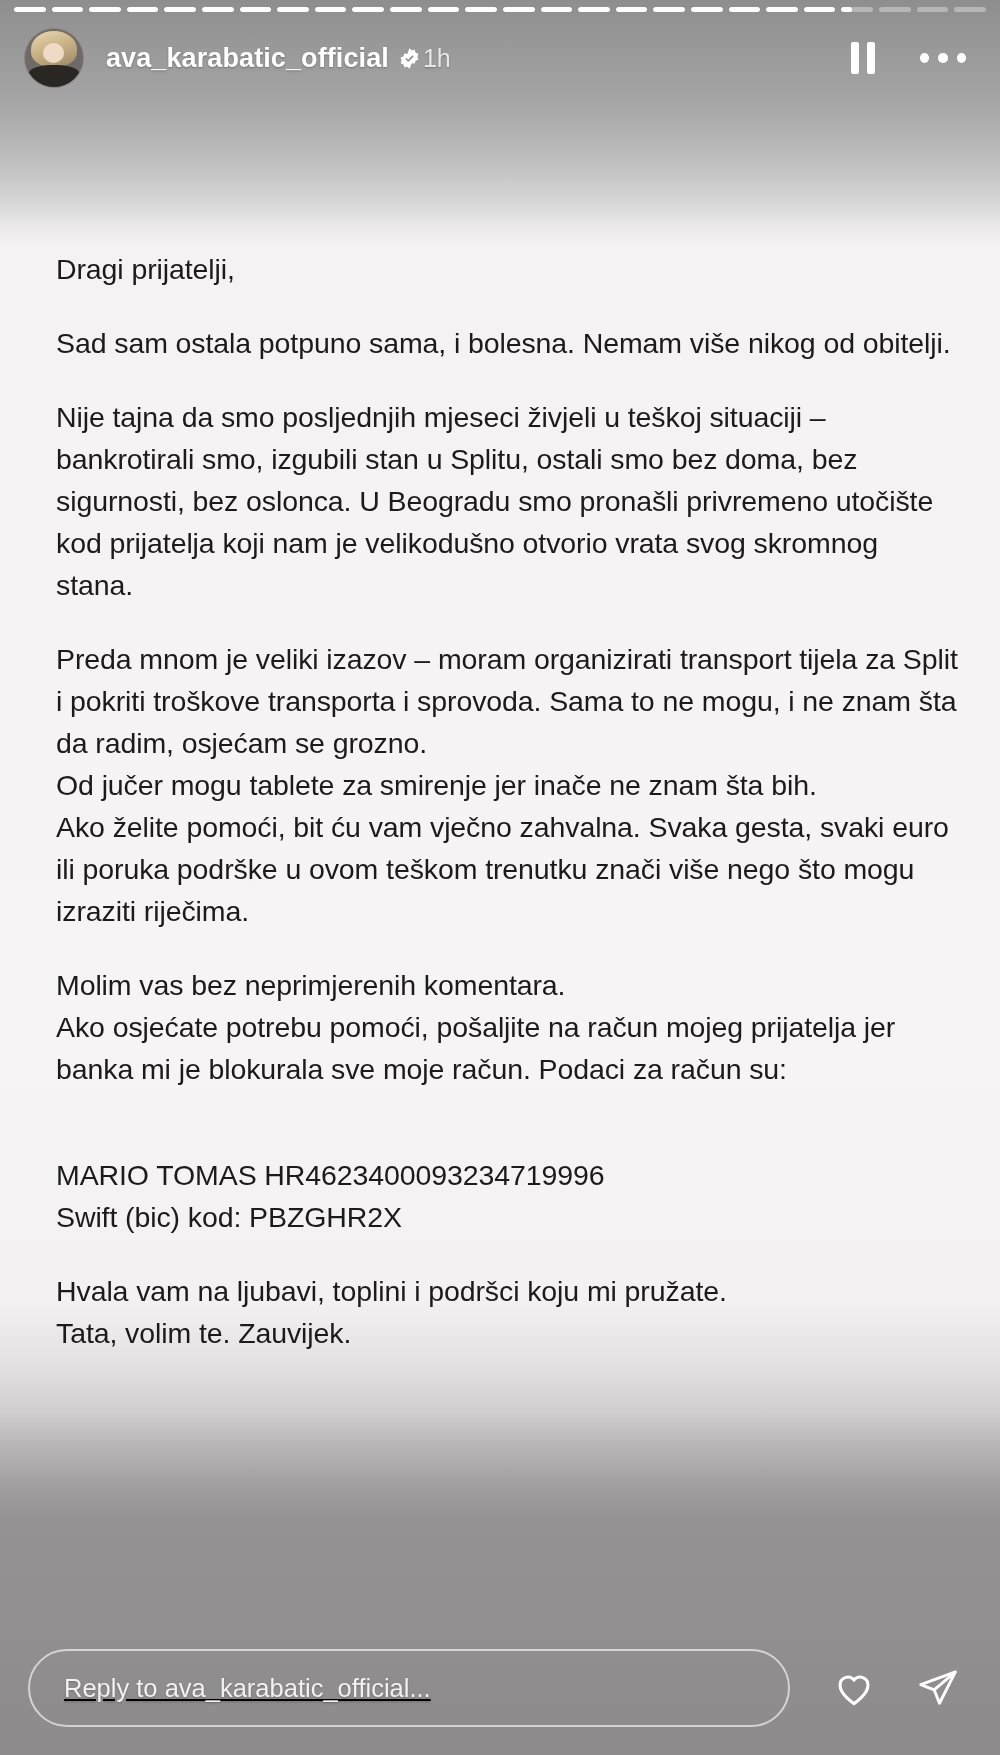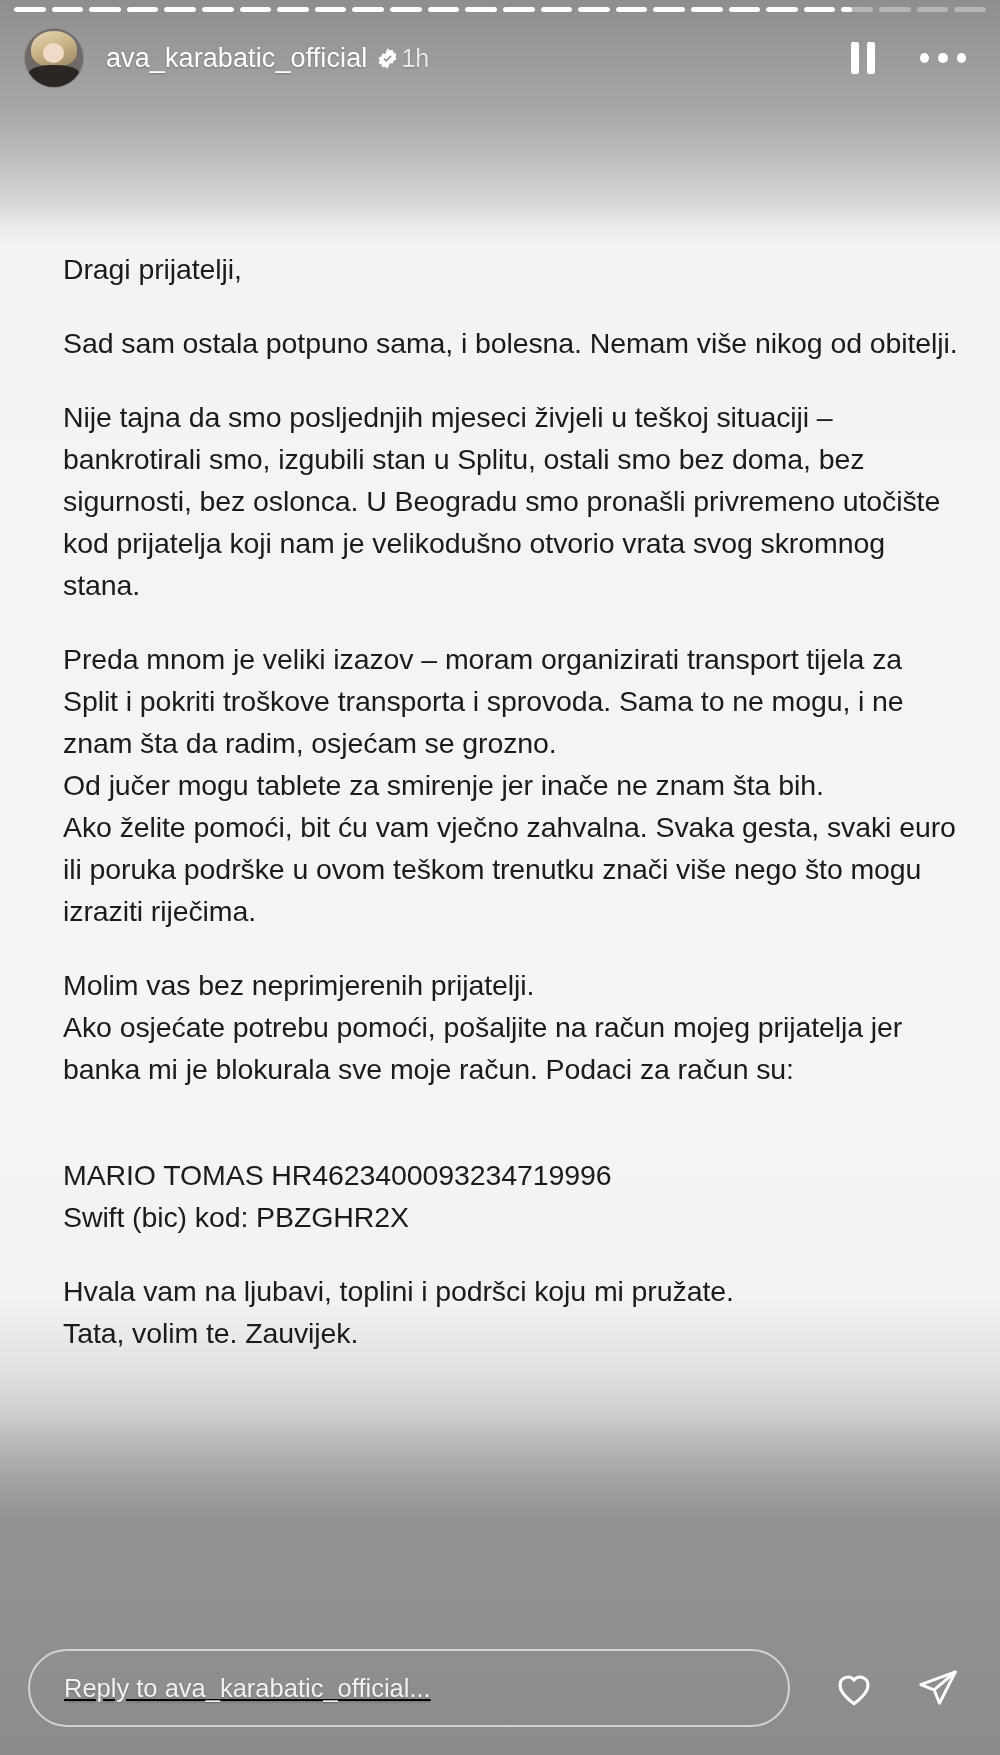--- a/index.html
+++ b/index.html
@@ -85,21 +85,21 @@
     position: absolute;
     left: 6%; bottom: 0;
     width: 88%; height: 38%;
     border-radius: 44% 44% 0 0;
     background: #2a2623;
   }
   .username {
     margin-left: 22px;
     color: #ffffff;
     font-size: 27px;
-    font-weight: 400;
+    font-weight: 700;
     letter-spacing: 0.1px;
     text-shadow: 0 1px 2px rgba(0,0,0,0.28);
     white-space: nowrap;
   }
   .verified {
     margin-left: 9px;
     width: 23px;
     height: 23px;
     flex: 0 0 auto;
     display: inline-block;
@@ -153,21 +153,21 @@
     left: 56px;
     right: 40px;
     top: 248px;
     color: #1b1b1b;
     font-size: 28.5px;
     line-height: 42px;
     letter-spacing: -0.1px;
     z-index: 3;
   }
   .para {
-    margin: 0 0 32px 7px;
+    margin: 0 0 32px 0;
     white-space: pre-line;
   }
   .para.tight { margin-bottom: 0; }
   .para.gap-lg { margin-bottom: 64px; }
 
   
   .reply-bar {
     position: absolute;
     left: 0;
     right: 0;
@@ -326,21 +326,21 @@
     </div>
   </div>
 
   <div class="text-card">
     <p class="para">Dragi prijatelji,</p>
     <p class="para">Sad sam ostala potpuno sama, i bolesna. Nemam više nikog od obitelji.</p>
     <p class="para">Nije tajna da smo posljednjih mjeseci živjeli u teškoj situaciji – bankrotirali smo, izgubili stan u Splitu, ostali smo bez doma, bez sigurnosti, bez oslonca. U Beogradu smo pronašli privremeno utočište kod prijatelja koji nam je velikodušno otvorio vrata svog skromnog stana.</p>
     <p class="para tight">Preda mnom je veliki izazov – moram organizirati transport tijela za Split i pokriti troškove transporta i sprovoda. Sama to ne mogu, i ne znam šta da radim, osjećam se grozno.</p>
     <p class="para tight">Od jučer mogu tablete za smirenje jer inače ne znam šta bih.</p>
     <p class="para">Ako želite pomoći, bit ću vam vječno zahvalna. Svaka gesta, svaki euro ili poruka podrške u ovom teškom trenutku znači više nego što mogu izraziti riječima.</p>
-    <p class="para tight">Molim vas bez neprimjerenih prijatelji.</p>
+    <p class="para tight">Molim vas bez neprimjerenih komentara.</p>
     <p class="para gap-lg">Ako osjećate potrebu pomoći, pošaljite na račun mojeg prijatelja jer banka mi je blokurala sve moje račun. Podaci za  račun su:</p>
     <p class="para tight">MARIO TOMAS HR4623400093234719996</p>
     <p class="para">Swift (bic) kod: PBZGHR2X</p>
     <p class="para tight">Hvala vam na ljubavi, toplini i podršci koju mi pružate.</p>
     <p class="para tight">Tata, volim te. Zauvijek.</p>
   </div>
 
   <div class="reply-bar">
     <div class="reply-input">
       <span>Reply to ava_karabatic_official...</span>

